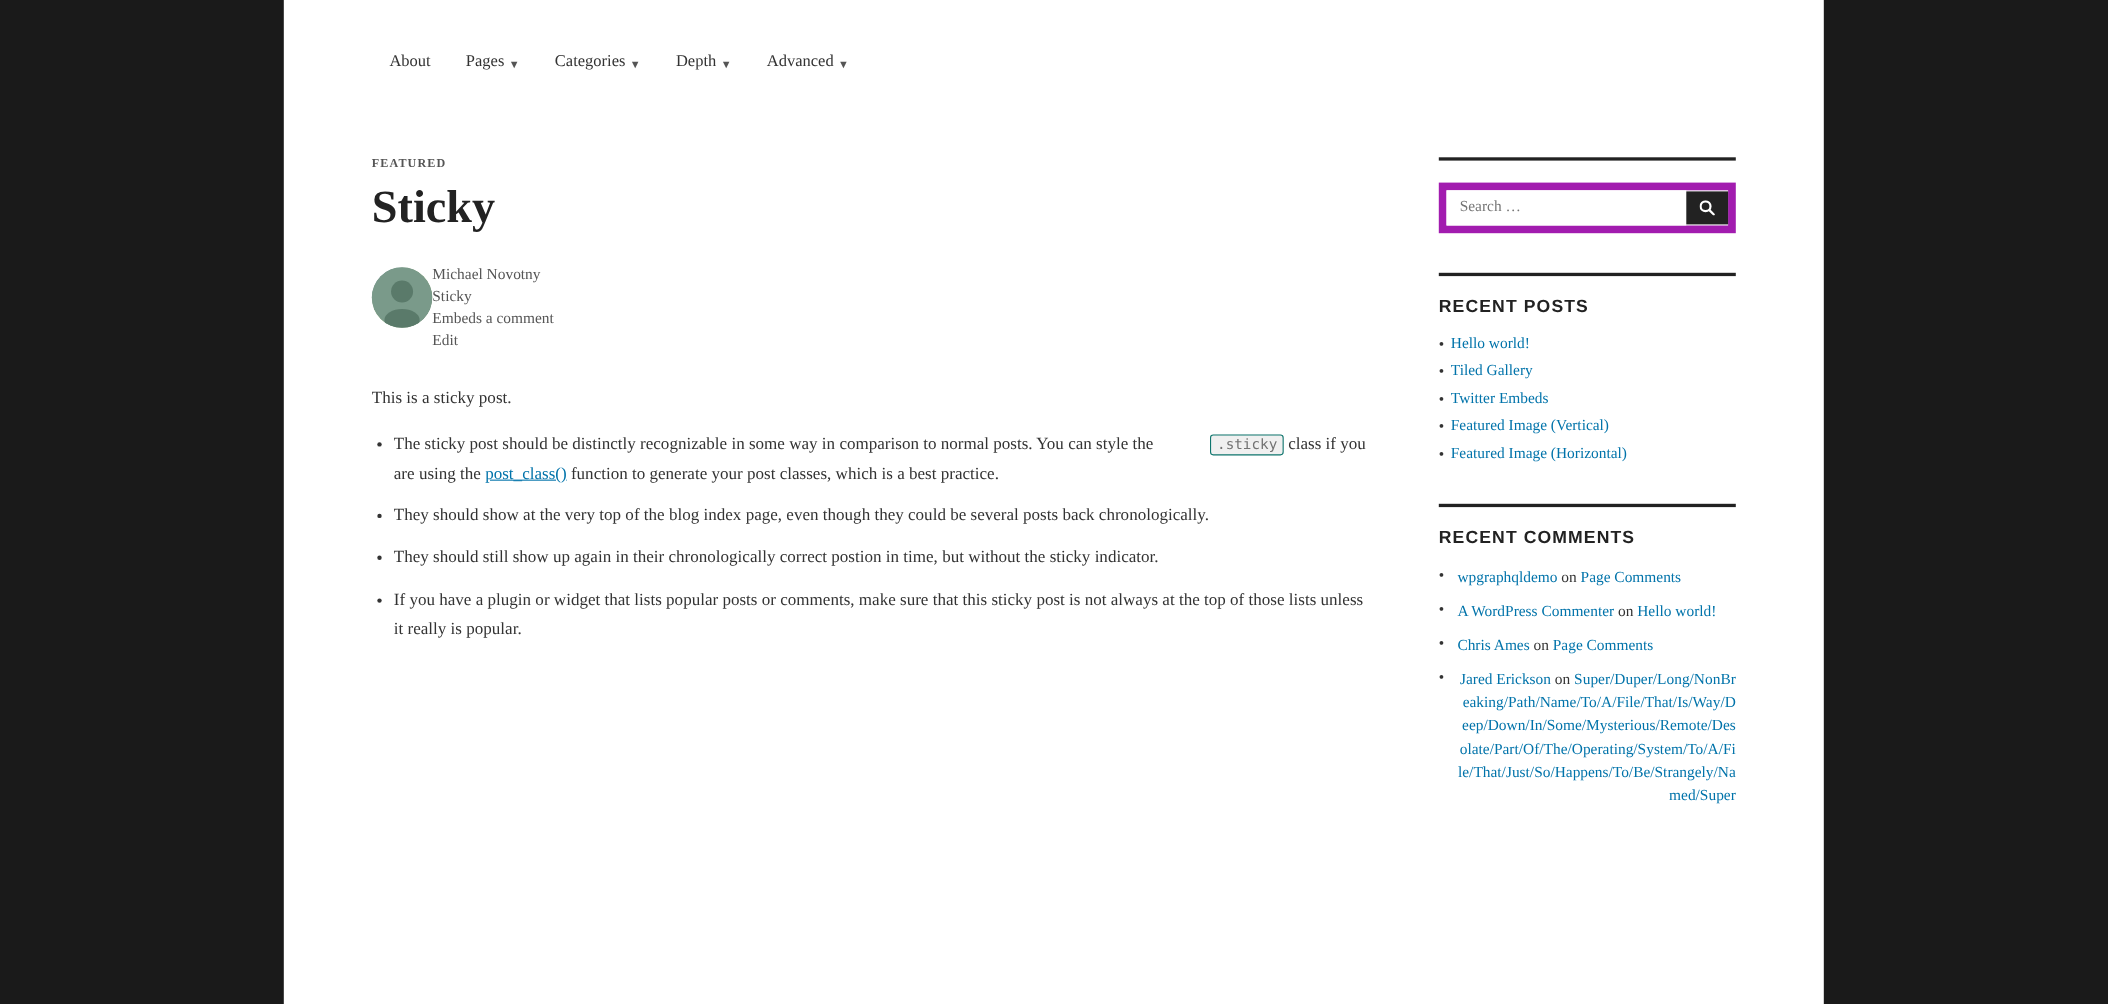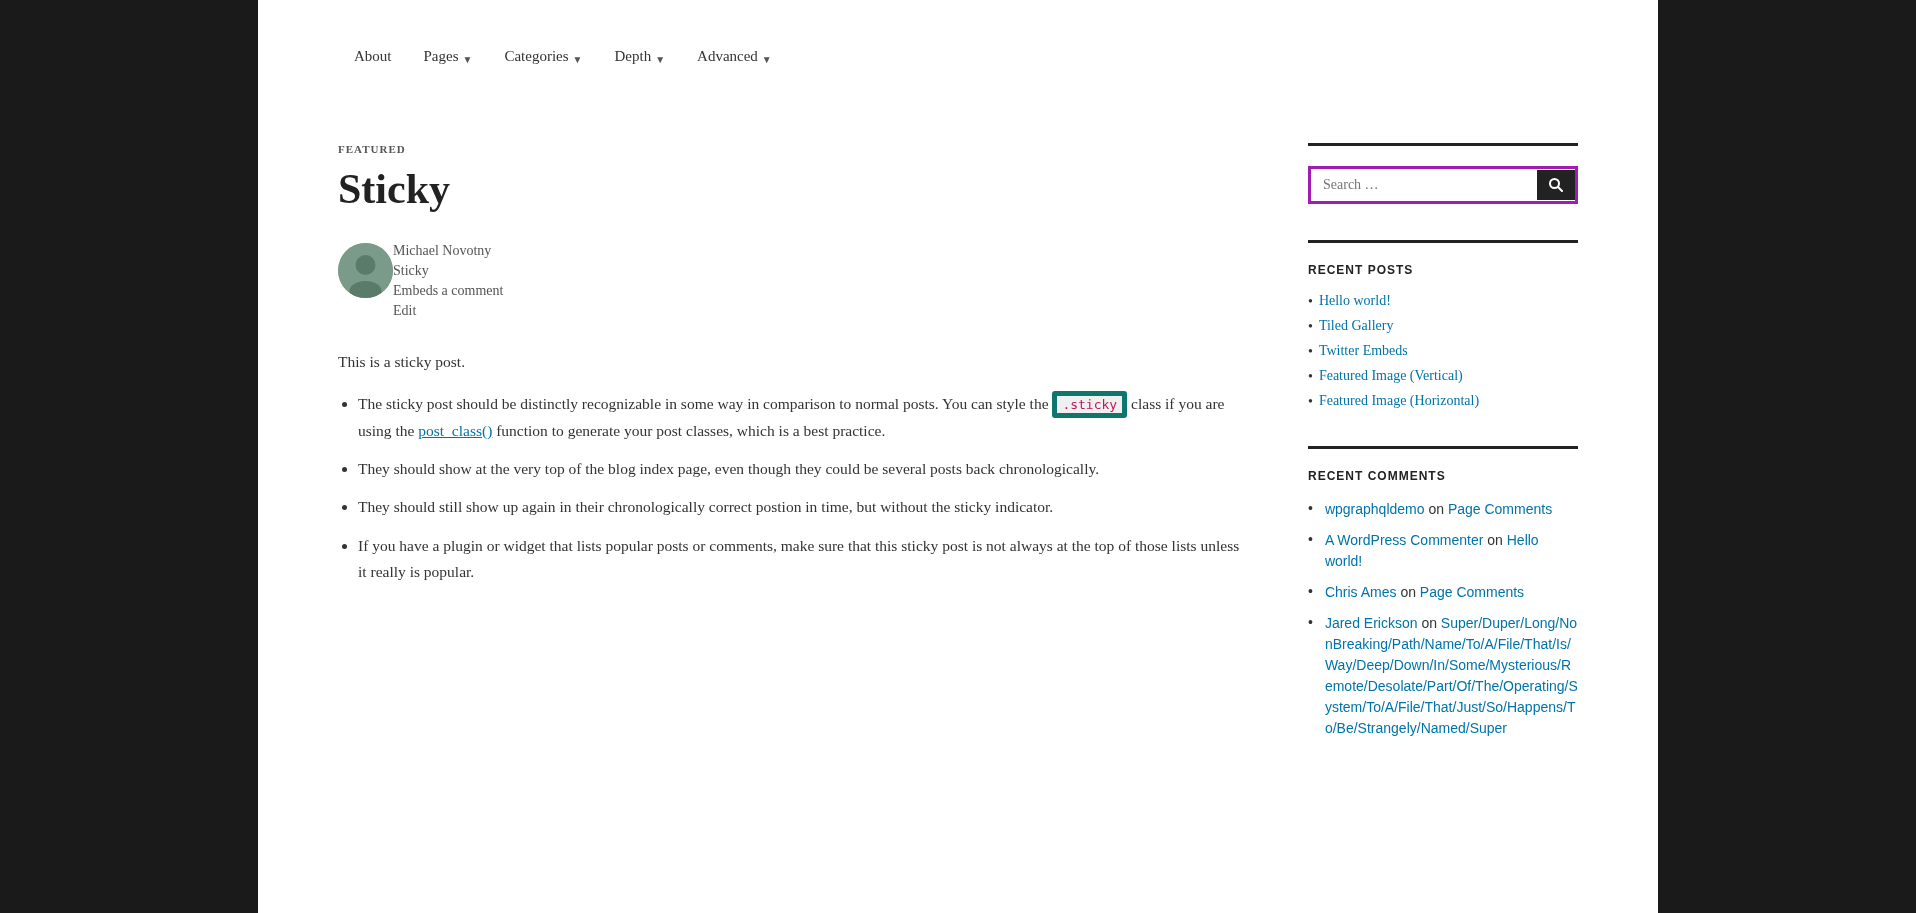--- a/index.html
+++ b/index.html
@@ -128,53 +128,54 @@
     .post-content p { margin-bottom: 16px; }
     .post-content ul {
       margin: 0 0 16px 20px;
     }
     .post-content li {
       margin-bottom: 12px;
       line-height: 1.7;
     }
     .code-tag {
       background: #f0f0f0;
-      border: 5px solid #0f766e;
+      border: 1px solid #0f766e;
       border-radius: 3px;
       padding: 1px 5px;
       font-family: monospace;
       font-size: 13px;
-      color: #be185d;
+      color: #737373;
+      margin-left: 48px;
     }
     .inline-link {
       color: #0073aa;
       text-decoration: underline;
     }
     
     .sidebar-section {
       margin-bottom: 36px;
     }
     .sidebar-divider {
       border: none;
       border-top: 3px solid #222;
       margin-bottom: 20px;
     }
     .widget-title {
-      font-size: 12px;
+      font-size: 16px;
       font-weight: 700;
       font-family: Arial, sans-serif;
       letter-spacing: 1px;
       text-transform: uppercase;
       color: #222;
       margin-bottom: 16px;
     }
     .search-form {
       display: flex;
       align-items: center;
-      border: 3px solid #a21caf;
+      border: 7px solid #a21caf;
     }
     .search-input {
       flex: 1;
       padding: 8px 12px;
       border: none;
       outline: none;
       font-size: 14px;
       font-family: Georgia, serif;
       color: #999;
     }
@@ -207,24 +208,25 @@
       flex-shrink: 0;
       margin-top: 1px;
     }
     .sidebar-list a {
       color: #0073aa;
       text-decoration: none;
     }
     .comment-item {
       margin-bottom: 10px;
       font-size: 14px;
-      font-family: Liberation Sans, sans-serif;
+      font-family: Liberation Serif, serif;
       display: flex;
       align-items: flex-start;
       gap: 6px;
+      text-align: right;
     }
     .comment-item::before {
       content: '•';
       color: #333;
       flex-shrink: 0;
       margin-top: 1px;
     }
     .comment-item span {
       line-height: 1.5;
     }

